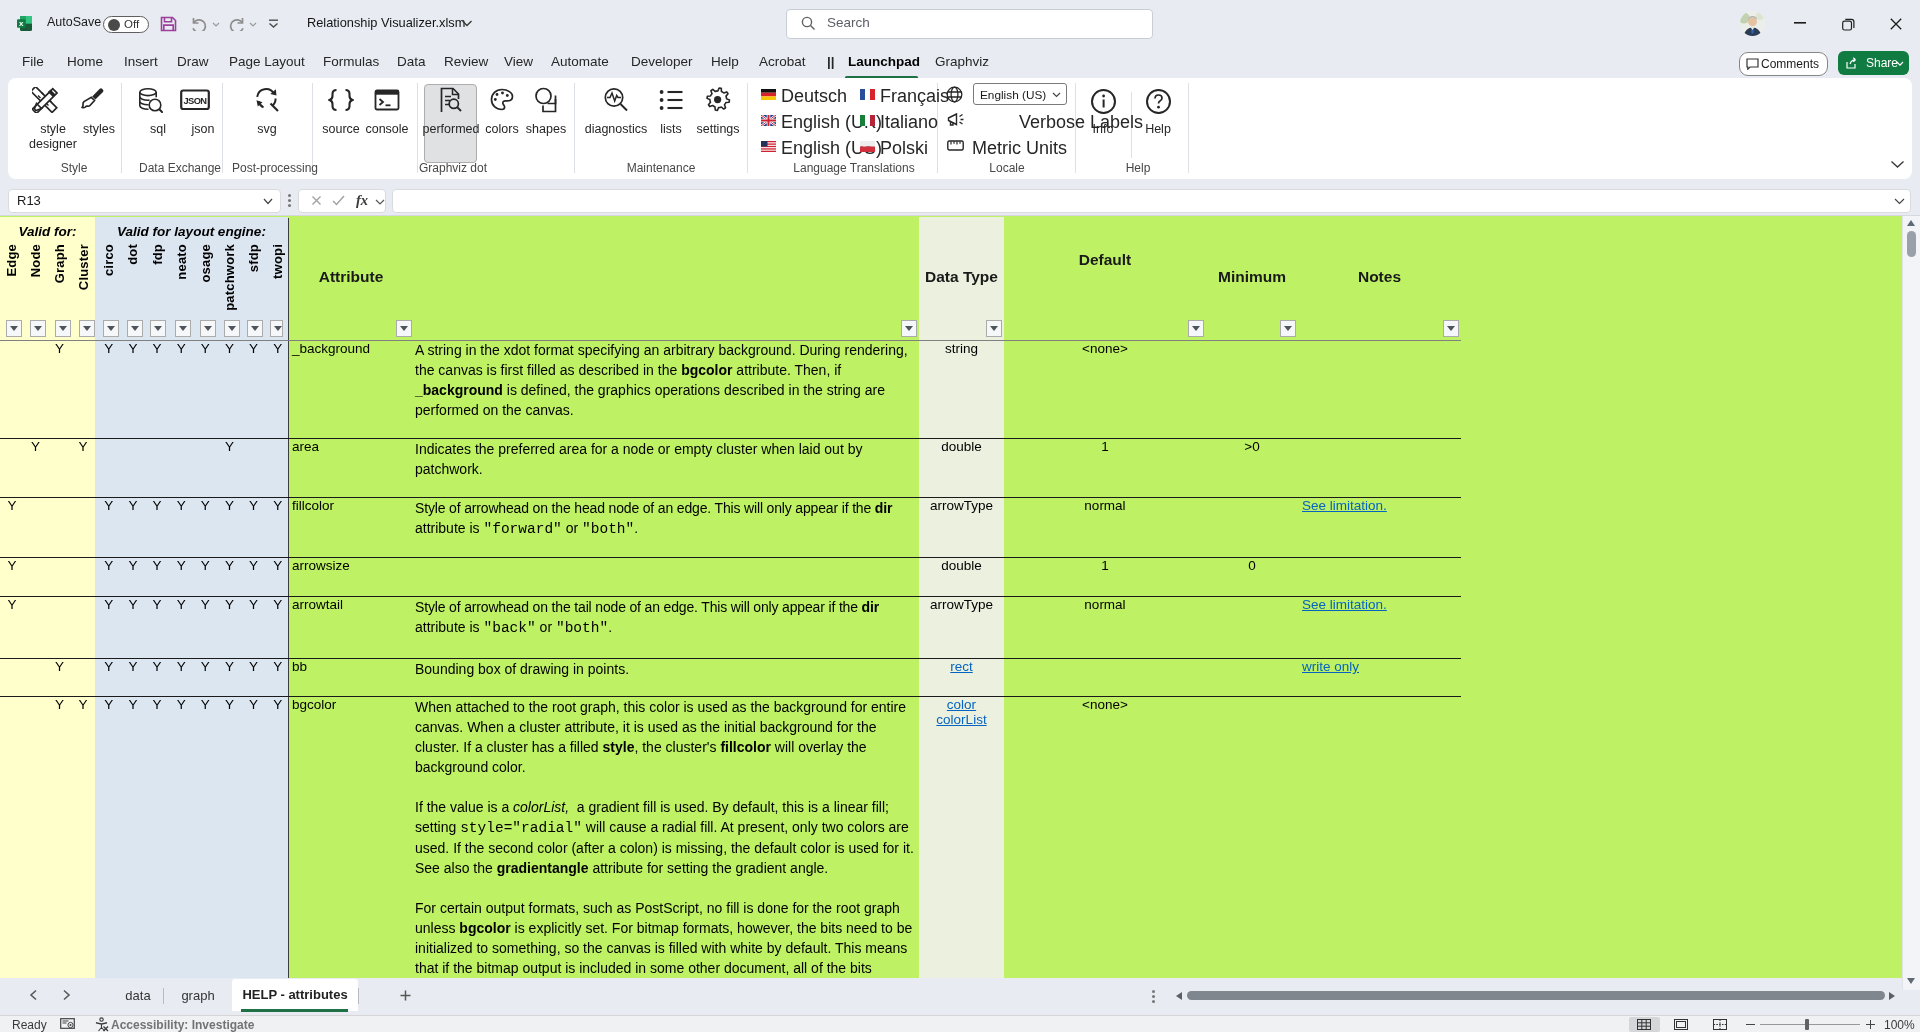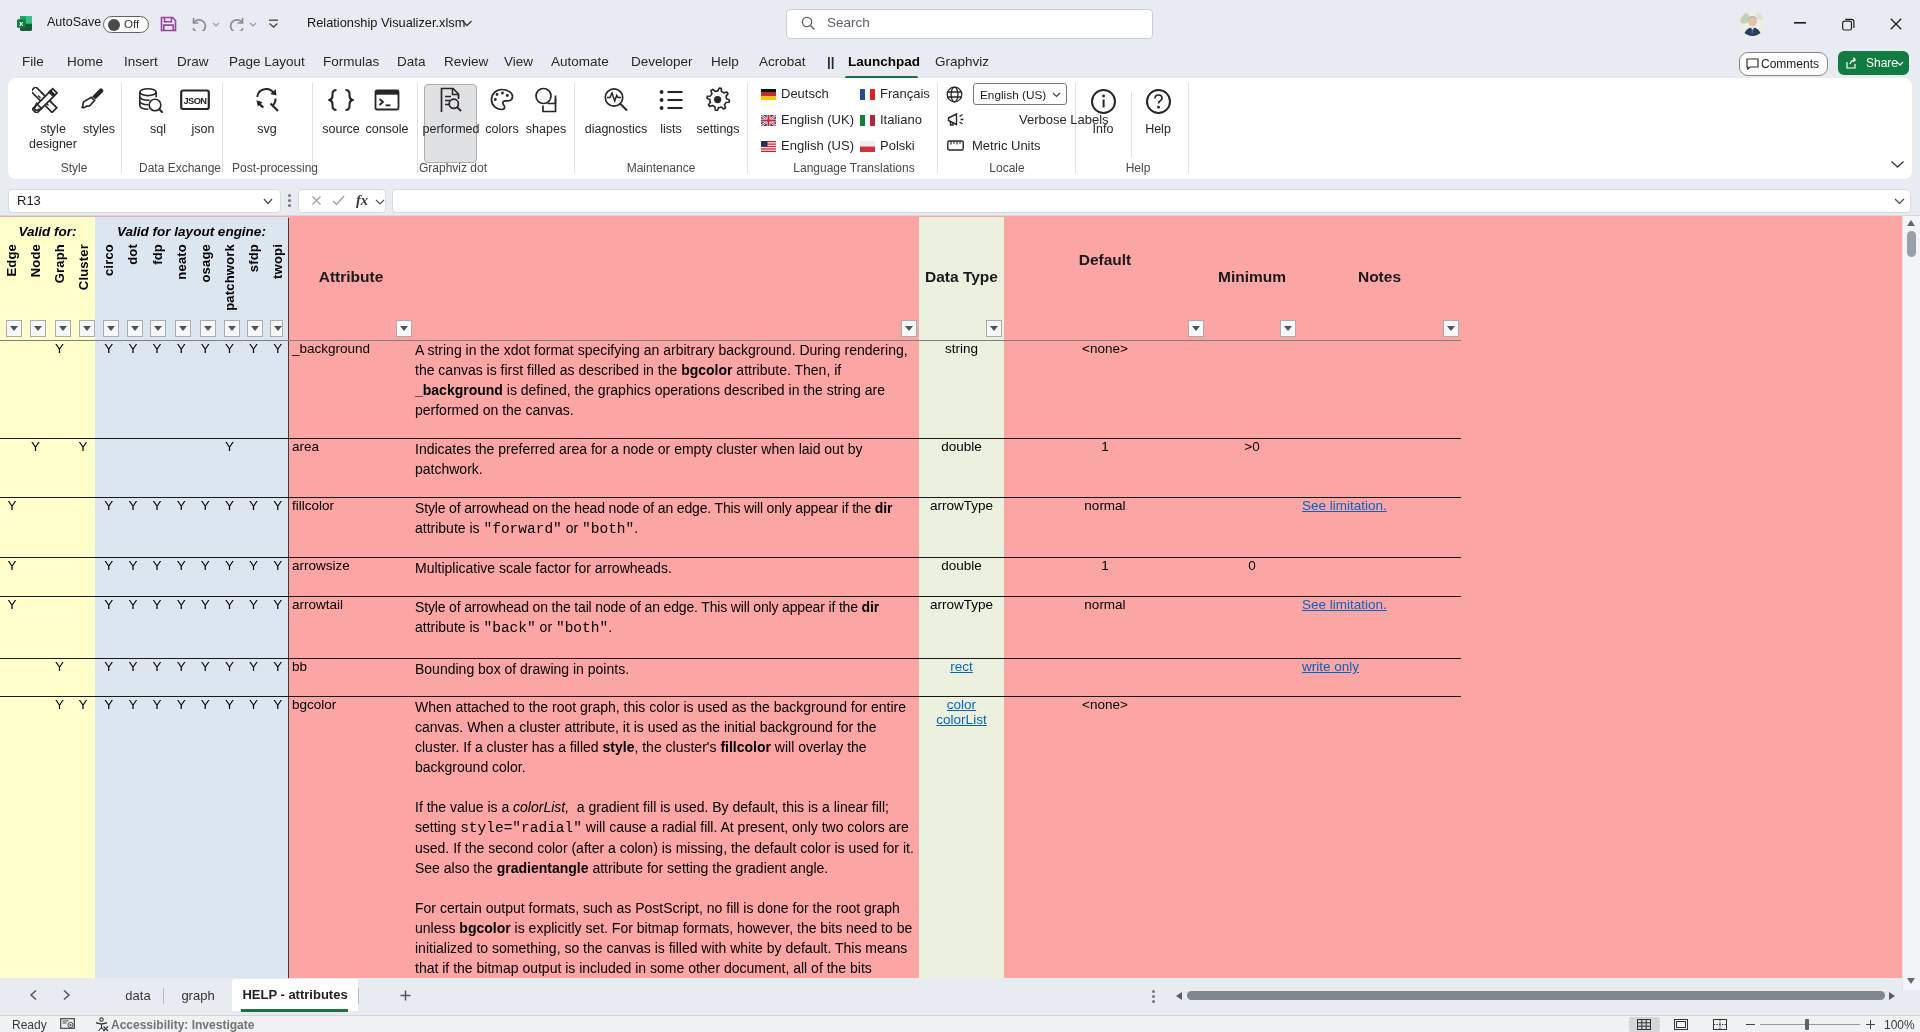--- a/index.html
+++ b/index.html
@@ -10,25 +10,25 @@
 .ico { display:block; }
 
 #titlebar { left:0; top:0; width:1920px; height:44px; }
 
 .mtab { position:absolute; top:49px; height:26px; line-height:26px; font-size:13.5px; color:#262626; white-space:nowrap; }
 
 #ribbon { left:8px; top:78px; width:1904px; height:101px; background:#ffffff; border-radius:8px; }
 .rsep { position:absolute; top:5px; width:1px; height:90px; background:#dde0e4; }
 .rlabel { position:absolute; top:83px; font-size:12px; color:#484848; text-align:center; }
 .rbtnlabel { position:absolute; font-size:12.5px; color:#262626; text-align:center; }
-.langtxt { position:absolute; font-size:13px; color:#262626; white-space:nowrap; }
+.langtxt { position:absolute; font-size:18px; color:#262626; white-space:nowrap; }
 
 .fbox { position:absolute; background:#fff; border:1px solid #d8dade; border-radius:4px; height:24px; }
 
-#sheet { left:0; top:216px; width:1902px; height:762px; background:#fca5a5; overflow:hidden; }
+#sheet { left:0; top:216px; width:1902px; height:762px; background:#bef264; overflow:hidden; }
 .rowline { position:absolute; left:0; width:1461px; height:1px; background:#1a1a1a; }
 .ycell { position:absolute; width:24px; text-align:center; font-size:13.5px; color:#000; }
 .rot { position:absolute; top:28px; writing-mode:vertical-rl; transform:rotate(180deg); font-size:13px; font-weight:bold; color:#000; letter-spacing:0.2px; }
 .fbtn { position:absolute; top:104px; width:16px; height:17px; background:#f6f7f8; border:1px solid #ababab; }
 .fbtn:after { content:""; position:absolute; left:3px; top:5px; border-left:4px solid transparent; border-right:4px solid transparent; border-top:5px solid #4d545b; }
 .hdr { position:absolute; font-weight:bold; font-size:15.5px; color:#1a1a1a; text-align:center; }
 .attr { position:absolute; left:292px; font-size:13.5px; color:#000; }
 .desc { position:absolute; left:415px; width:512px; font-size:14px; line-height:20px; color:#000; }
 .dt { position:absolute; left:919px; width:85px; text-align:center; font-size:13.5px; color:#000; }
 .dv { position:absolute; left:1004px; width:202px; text-align:center; font-size:13.5px; color:#000; }
@@ -499,21 +499,20 @@
     <div class="ycell" style="left:0px;top:342px;">Y</div>
     <div class="ycell" style="left:96.8px;top:342px;">Y</div>
       <div class="ycell" style="left:120.9px;top:342px;">Y</div>
       <div class="ycell" style="left:145px;top:342px;">Y</div>
       <div class="ycell" style="left:169.2px;top:342px;">Y</div>
       <div class="ycell" style="left:193.3px;top:342px;">Y</div>
       <div class="ycell" style="left:217.4px;top:342px;">Y</div>
       <div class="ycell" style="left:241.6px;top:342px;">Y</div>
       <div class="ycell" style="left:265.7px;top:342px;">Y</div>
     <div class="attr" style="top:342px;">arrowsize</div>
-    <div class="desc" style="top:342px;">Multiplicative scale factor for arrowheads.</div>
     <div class="dt" style="top:342px;">double</div>
     <div class="dv" style="top:342px;">1</div>
     <div class="mv" style="top:342px;">0</div>
 
     <div class="ycell" style="left:0px;top:381px;">Y</div>
     <div class="ycell" style="left:96.8px;top:381px;">Y</div>
       <div class="ycell" style="left:120.9px;top:381px;">Y</div>
       <div class="ycell" style="left:145px;top:381px;">Y</div>
       <div class="ycell" style="left:169.2px;top:381px;">Y</div>
       <div class="ycell" style="left:193.3px;top:381px;">Y</div>

